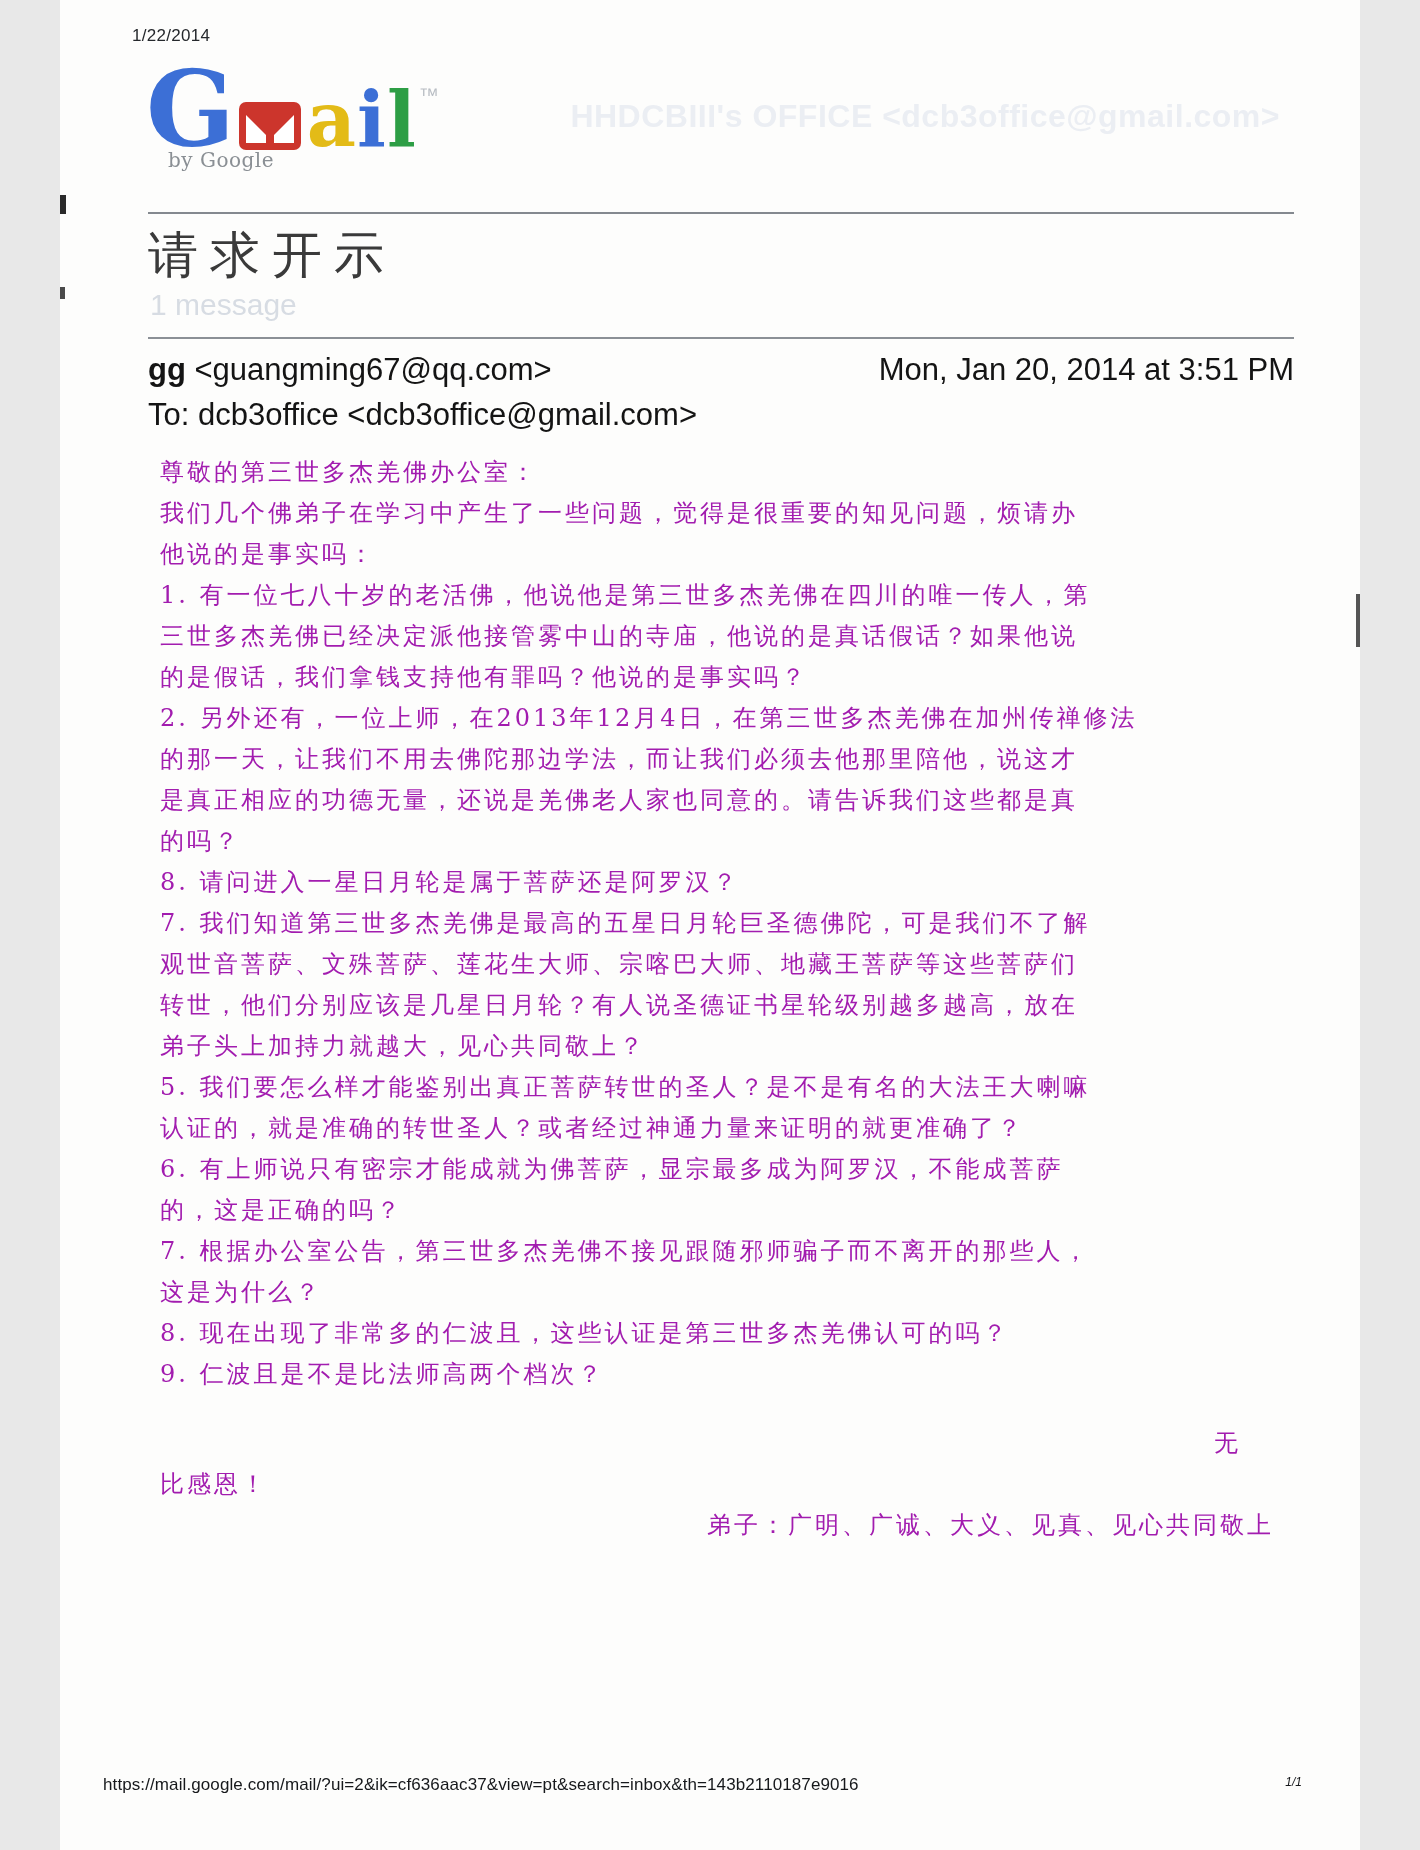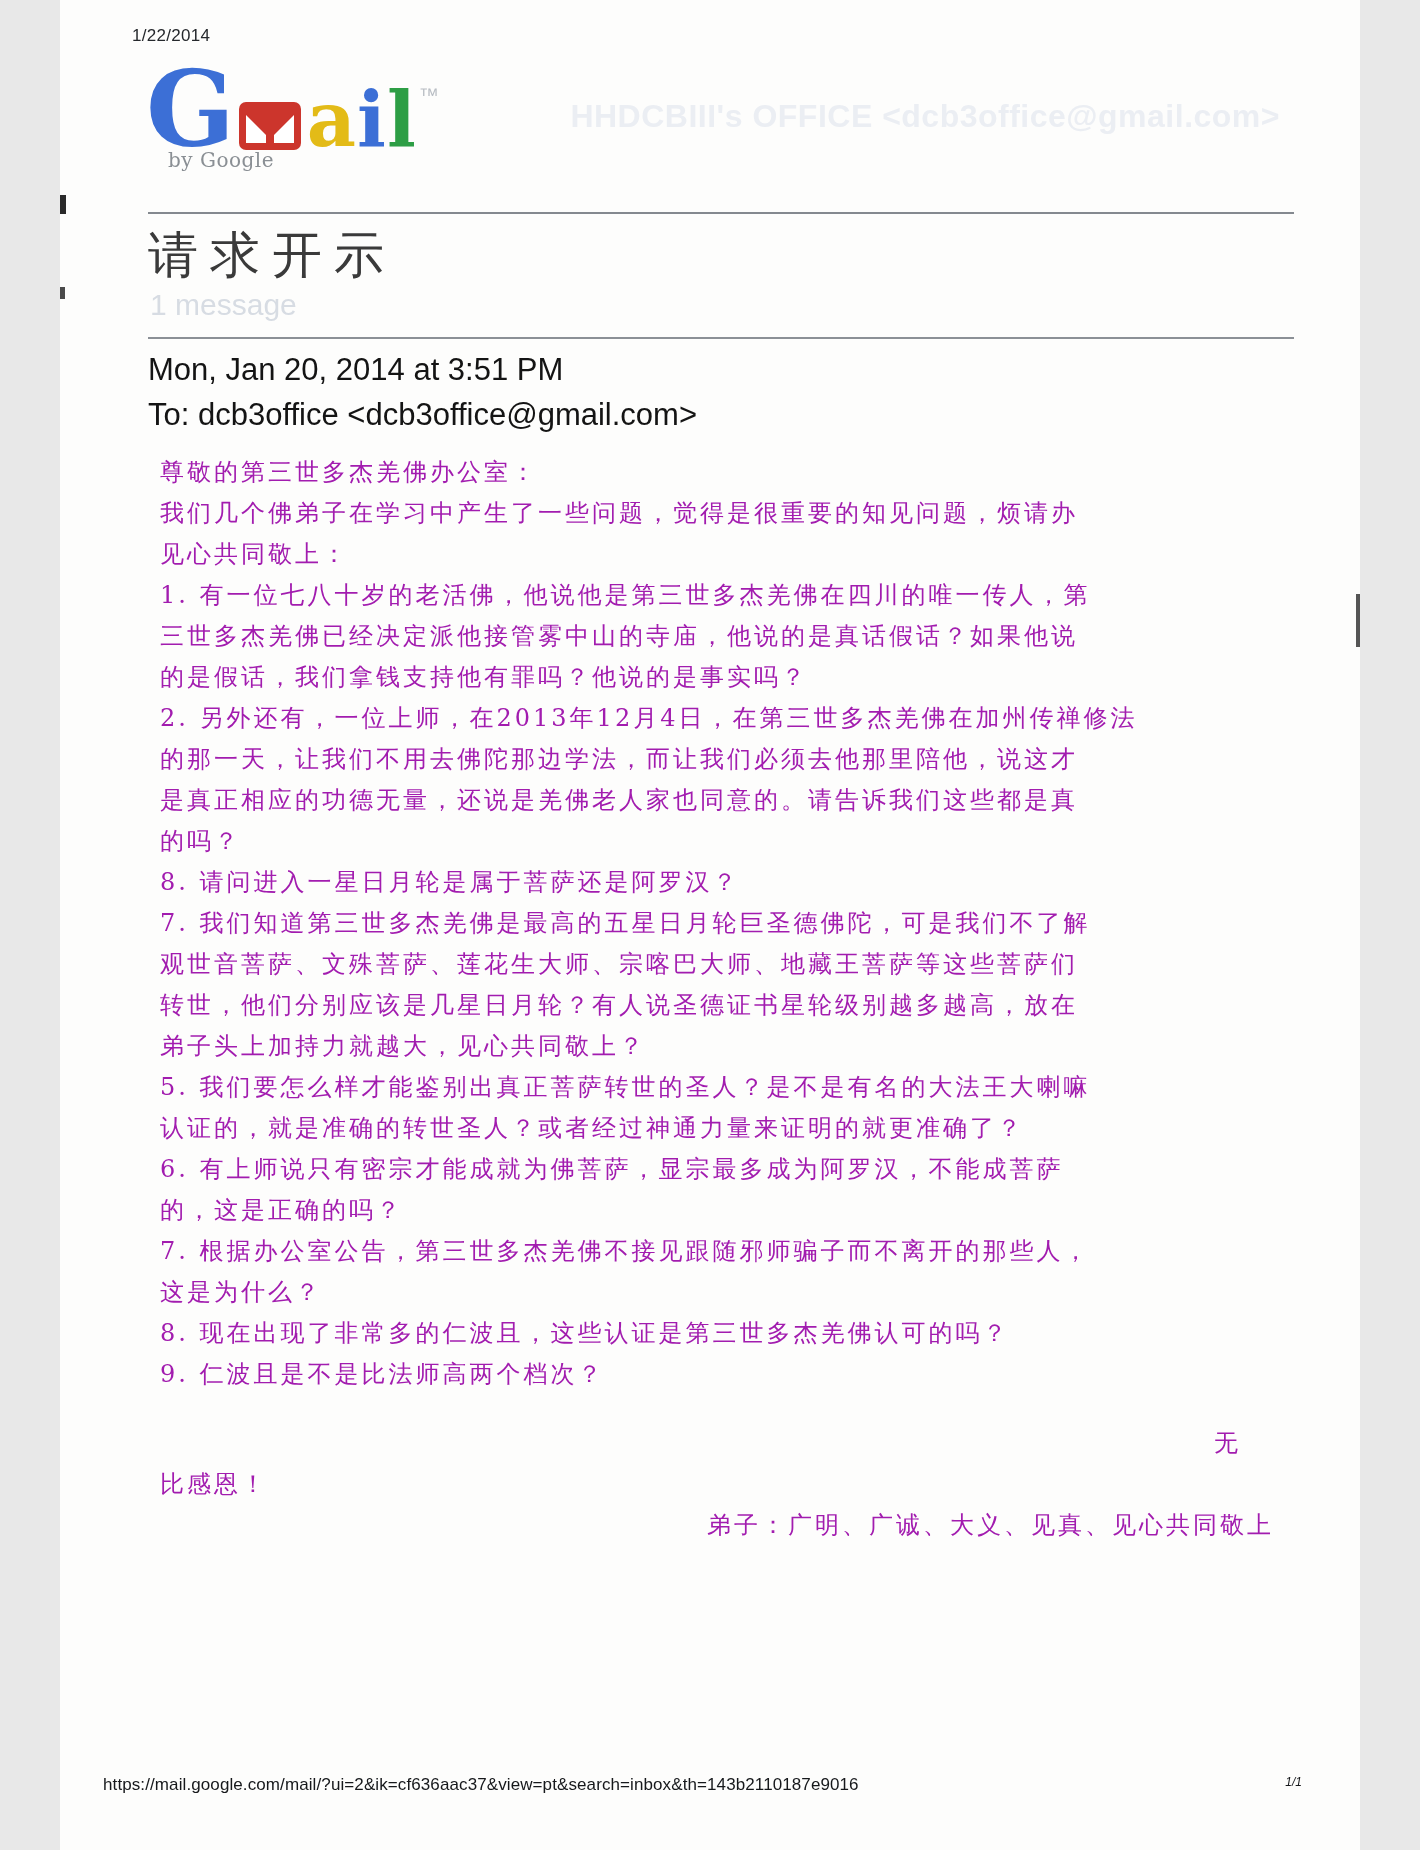--- a/index.html
+++ b/index.html
@@ -76,28 +76,32 @@
   <div class="watermark">HHDCBIII's OFFICE &lt;dcb3office@gmail.com&gt;</div>
 
   <div class="rule rule-1"></div>
 
   <div class="subject">请求开示</div>
   <div class="msg-count">1 message</div>
 
   <div class="rule rule-2"></div>
 
   <div class="meta-row">
+    <div class="from">
+      <span class="nm">gg</span>
+      <span>&lt;guangming67@qq.com&gt;</span>
+    </div>
     <div>Mon, Jan 20, 2014 at 3:51 PM</div>
   </div>
   <div class="to-line">To: dcb3office &lt;dcb3office@gmail.com&gt;</div>
 
   <div class="body">
     <div class="bl">尊敬的第三世多杰羌佛办公室：</div>
     <div class="bl">我们几个佛弟子在学习中产生了一些问题，觉得是很重要的知见问题，烦请办</div>
-    <div class="bl">见心共同敬上：</div>
+    <div class="bl">他说的是事实吗：</div>
     <div class="bl">1. 有一位七八十岁的老活佛，他说他是第三世多杰羌佛在四川的唯一传人，第</div>
     <div class="bl">三世多杰羌佛已经决定派他接管雾中山的寺庙，他说的是真话假话？如果他说</div>
     <div class="bl">的是假话，我们拿钱支持他有罪吗？他说的是事实吗？</div>
     <div class="bl">2. 另外还有，一位上师，在2013年12月4日，在第三世多杰羌佛在加州传禅修法</div>
     <div class="bl">的那一天，让我们不用去佛陀那边学法，而让我们必须去他那里陪他，说这才</div>
     <div class="bl">是真正相应的功德无量，还说是羌佛老人家也同意的。请告诉我们这些都是真</div>
     <div class="bl">的吗？</div>
     <div class="bl">8. 请问进入一星日月轮是属于菩萨还是阿罗汉？</div>
     <div class="bl">7. 我们知道第三世多杰羌佛是最高的五星日月轮巨圣德佛陀，可是我们不了解</div>
     <div class="bl">观世音菩萨、文殊菩萨、莲花生大师、宗喀巴大师、地藏王菩萨等这些菩萨们</div>

